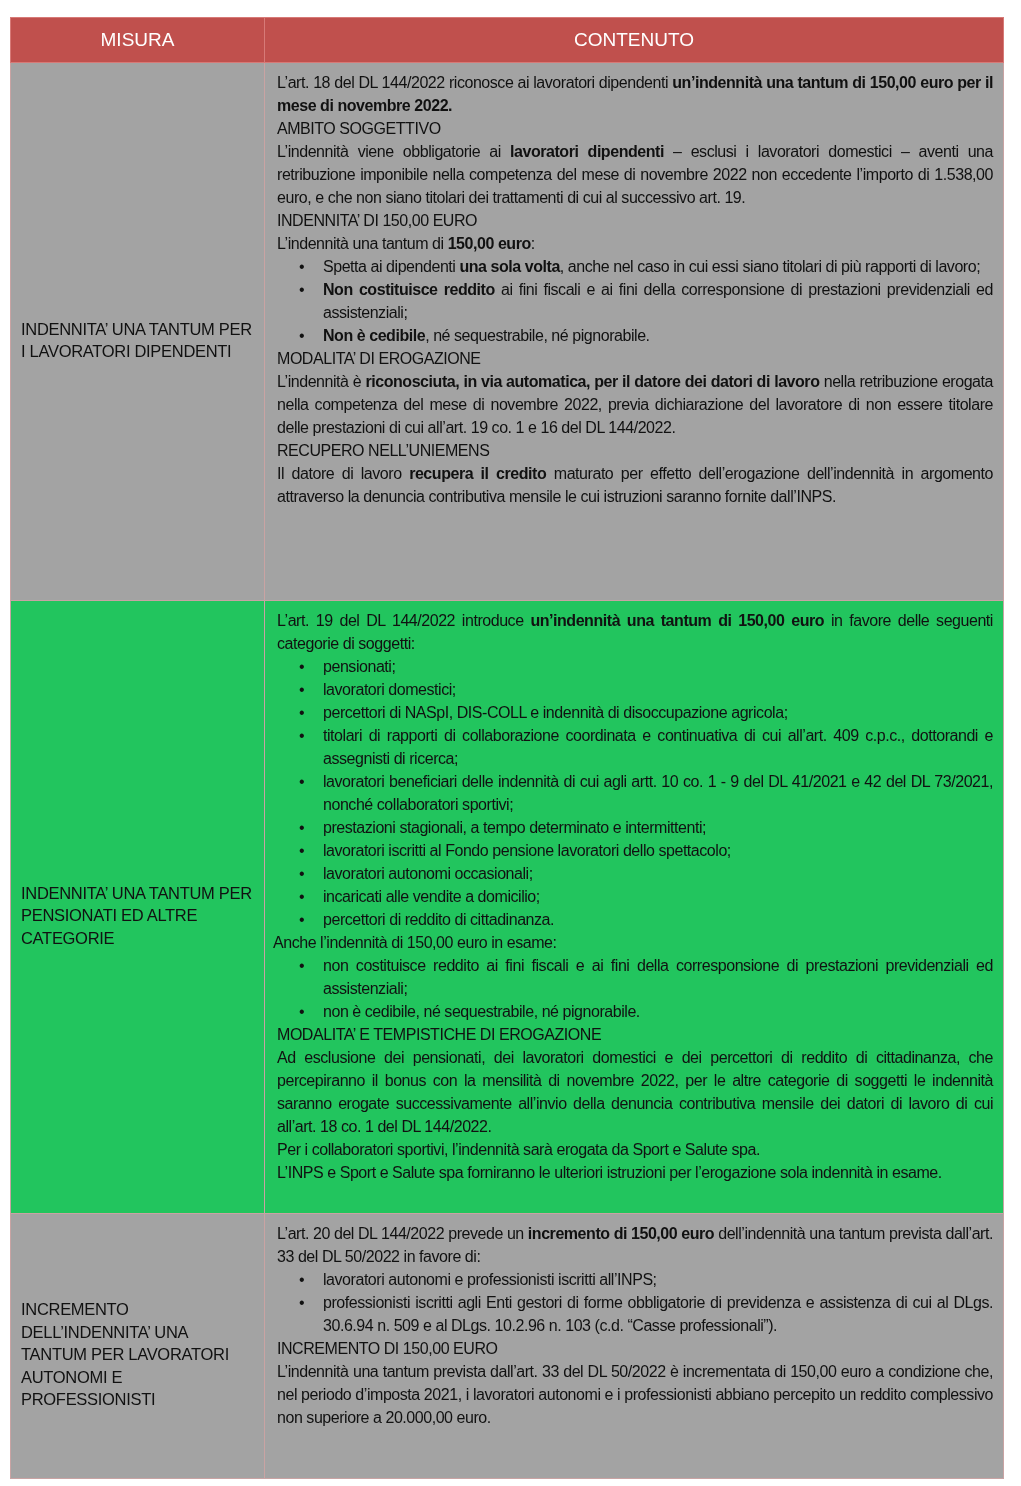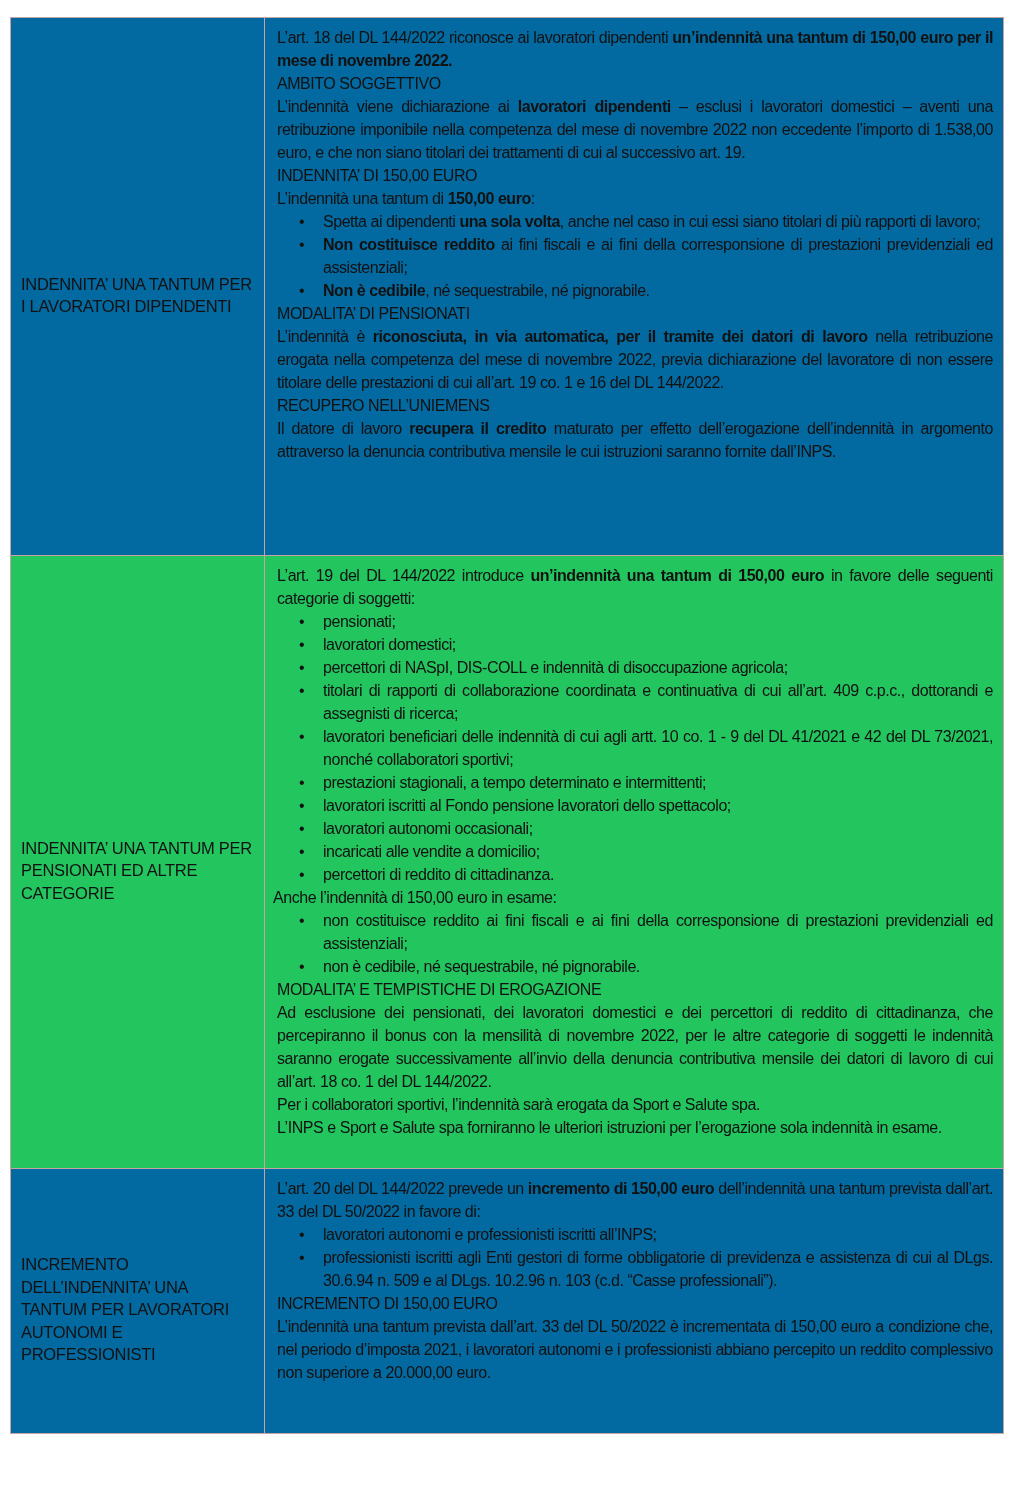--- a/index.html
+++ b/index.html
@@ -10,21 +10,21 @@
     font-family: "Liberation Sans", sans-serif; color: #111;
   }
   .tbl td, .tbl th { border: 1.5px solid #c9a3a3; vertical-align: top; }
   .tbl col.c1 { width: 254px; }
   .tbl col.c2 { width: 739px; }
   .hdr th {
     background: #c0504d; color: #ffffff; font-weight: normal;
     font-size: 19px; height: 44px; padding: 0; text-align: center;
     vertical-align: middle; border-color: #d77a77;
   }
-  .row-pink td { background: #0369a1; }
+  .row-pink td { background: #a3a3a3; }
   .row-white td { background: #22c55e; }
   td.misura {
     vertical-align: middle; padding: 17px 8px 0 10px;
     font-size: 16.5px; line-height: 22.5px; letter-spacing: -0.3px;
   }
   td.contenuto {
     padding: 8px 10px 6px 12px;
     font-size: 16px; line-height: 23px; letter-spacing: -0.45px;
     text-align: justify;
   }
@@ -40,36 +40,40 @@
 </style>
 </head>
 <body>
 
 <table class="tbl">
   <colgroup>
       <col class="c1">
       <col class="c2">
     </colgroup>
   <tbody>
+      <tr class="hdr">
+    <th>MISURA</th>
+    <th>CONTENUTO</th>
+  </tr>
 
   <tr class="row-pink" style="height:538px;">
     <td class="misura">INDENNITA’ UNA TANTUM PER I LAVORATORI DIPENDENTI</td>
     <td class="contenuto">
       <p class="p"><span>L’art. 18 del DL 144/2022 riconosce ai lavoratori dipendenti </span><b>un’indennità una tantum di 150,00 euro per il mese di novembre 2022.</b></p>
       <p class="p head">AMBITO SOGGETTIVO</p>
-      <p class="p"><span>L’indennità viene dichiarazione ai </span><b>lavoratori dipendenti</b><span> – esclusi i lavoratori domestici – aventi una retribuzione imponibile nella competenza del mese di novembre 2022 non eccedente l’importo di 1.538,00 euro, e che non siano titolari dei trattamenti di cui al successivo art. 19.</span></p>
+      <p class="p"><span>L’indennità viene obbligatorie ai </span><b>lavoratori dipendenti</b><span> – esclusi i lavoratori domestici – aventi una retribuzione imponibile nella competenza del mese di novembre 2022 non eccedente l’importo di 1.538,00 euro, e che non siano titolari dei trattamenti di cui al successivo art. 19.</span></p>
       <p class="p head">INDENNITA’ DI 150,00 EURO</p>
       <p class="p"><span>L’indennità una tantum di </span><b>150,00 euro</b><span>:</span></p>
       <ul class="bl">
         <li><span>Spetta ai dipendenti </span><b>una sola volta</b><span>, anche nel caso in cui essi siano titolari di più rapporti di lavoro;</span></li>
         <li><b>Non costituisce reddito</b><span> ai fini fiscali e ai fini della corresponsione di prestazioni previdenziali ed assistenziali;</span></li>
         <li><b>Non è cedibile</b><span>, né sequestrabile, né pignorabile.</span></li>
       </ul>
-      <p class="p head">MODALITA’ DI PENSIONATI</p>
-      <p class="p"><span>L’indennità è </span><b>riconosciuta, in via automatica, per il tramite dei datori di lavoro</b><span> nella retribuzione erogata nella competenza del mese di novembre 2022, previa dichiarazione del lavoratore di non essere titolare delle prestazioni di cui all’art. 19 co. 1 e 16 del DL 144/2022.</span></p>
+      <p class="p head">MODALITA’ DI EROGAZIONE</p>
+      <p class="p"><span>L’indennità è </span><b>riconosciuta, in via automatica, per il datore dei datori di lavoro</b><span> nella retribuzione erogata nella competenza del mese di novembre 2022, previa dichiarazione del lavoratore di non essere titolare delle prestazioni di cui all’art. 19 co. 1 e 16 del DL 144/2022.</span></p>
       <p class="p head">RECUPERO NELL’UNIEMENS</p>
       <p class="p"><span>Il datore di lavoro </span><b>recupera il credito</b><span> maturato per effetto dell’erogazione dell’indennità in argomento attraverso la denuncia contributiva mensile le cui istruzioni saranno fornite dall’INPS.</span></p>
     </td>
   </tr>
 
   <tr class="row-white" style="height:613px;">
     <td class="misura">INDENNITA’ UNA TANTUM PER PENSIONATI ED ALTRE CATEGORIE</td>
     <td class="contenuto">
       <p class="p"><span>L’art. 19 del DL 144/2022 introduce </span><b>un’indennità una tantum di 150,00 euro</b><span> in favore delle seguenti categorie di soggetti:</span></p>
       <ul class="bl">

